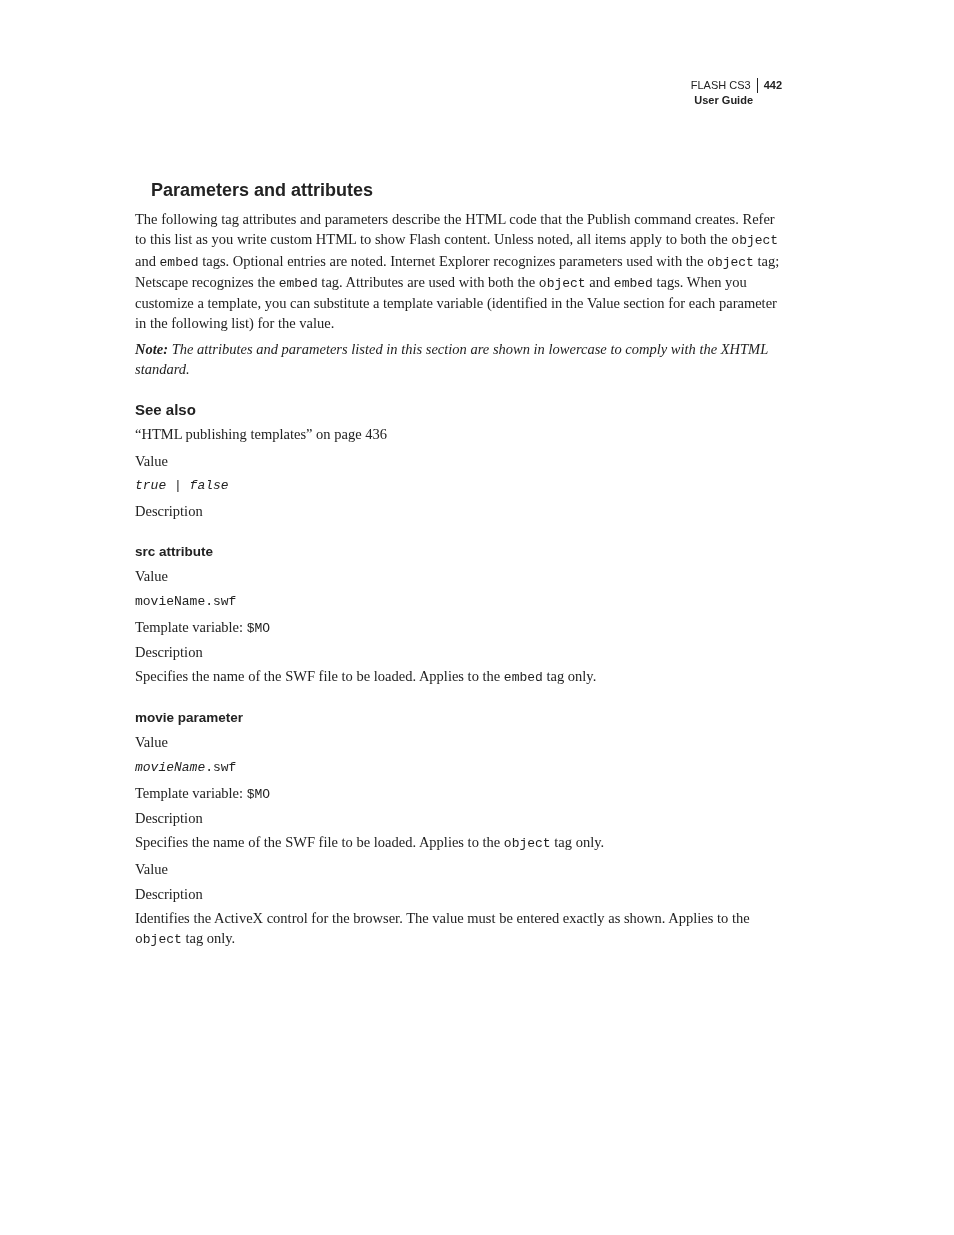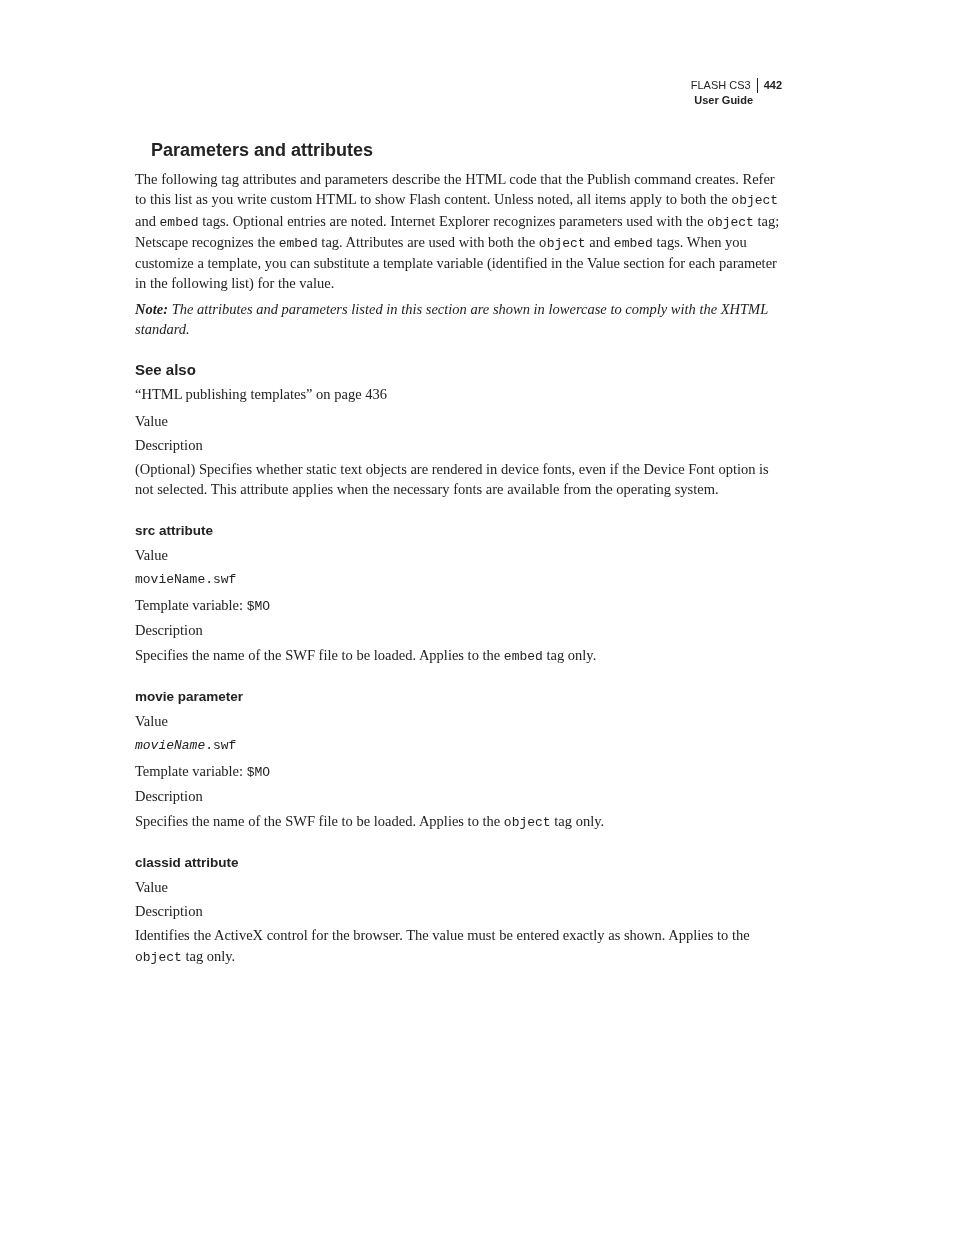--- a/index.html
+++ b/index.html
@@ -7,21 +7,21 @@
     padding: 0;
     font-family: Georgia, 'Times New Roman', serif;
     font-size: 14.5px;
     line-height: 1.4;
     color: #222;
     background: #fff;
   }
   .page {
     width: 892px;
     height: 1235px;
-    padding: 68px 110px 40px 135px;
+    padding: 108px 110px 40px 135px;
     box-sizing: border-box;
     position: relative;
   }
   .header {
     position: absolute;
     top: 78px;
     right: 110px;
     font-family: "Myriad Pro", "Segoe UI", Arial, sans-serif;
     font-size: 11px;
     text-align: right;
@@ -110,22 +110,22 @@
   </div>
 
   <p class="note">
     <span class="note-label">Note:</span><span> The attributes and parameters listed in this section are shown in lowercase to comply with the XHTML standard.</span>
   </p>
 
   <h3 class="sub-heading">See also</h3>
   <p>“HTML publishing templates” on page 436</p>
 
   <p class="block">Value</p>
+  <p class="codeblock"><span class="code-italic">true | false</span></p>
   <p class="block">Description</p>
-  <p>(Optional) Specifies whether static text objects are rendered in device fonts, even if the Device Font option is not selected. This attribute applies when the necessary fonts are available from the operating system.</p>
 
   <h4 class="param-heading">src attribute</h4>
   <p class="block">Value</p>
   <p class="codeblock"><span class="code">movieName.swf</span></p>
   <p class="block">
     <span>Template variable: </span><code>$MO</code>
   </p>
   <p class="block">Description</p>
   <p>
     <span>Specifies the name of the SWF file to be loaded. Applies to the </span><code>embed</code><span> tag only.</span>
@@ -137,20 +137,19 @@
     <span class="code-italic">movieName</span><span class="code">.swf</span>
   </p>
   <p class="block">
     <span>Template variable: </span><code>$MO</code>
   </p>
   <p class="block">Description</p>
   <p>
     <span>Specifies the name of the SWF file to be loaded. Applies to the </span><code>object</code><span> tag only.</span>
   </p>
 
-  <h4 class="param-heading">classid attribute</h4>
   <p class="block">Value</p>
   <p class="block">Description</p>
   <p>
     <span>Identifies the ActiveX control for the browser. The value must be entered exactly as shown. Applies to the </span><code>object</code><span> tag only.</span>
   </p>
 
 </div>
 
 </body></html>

